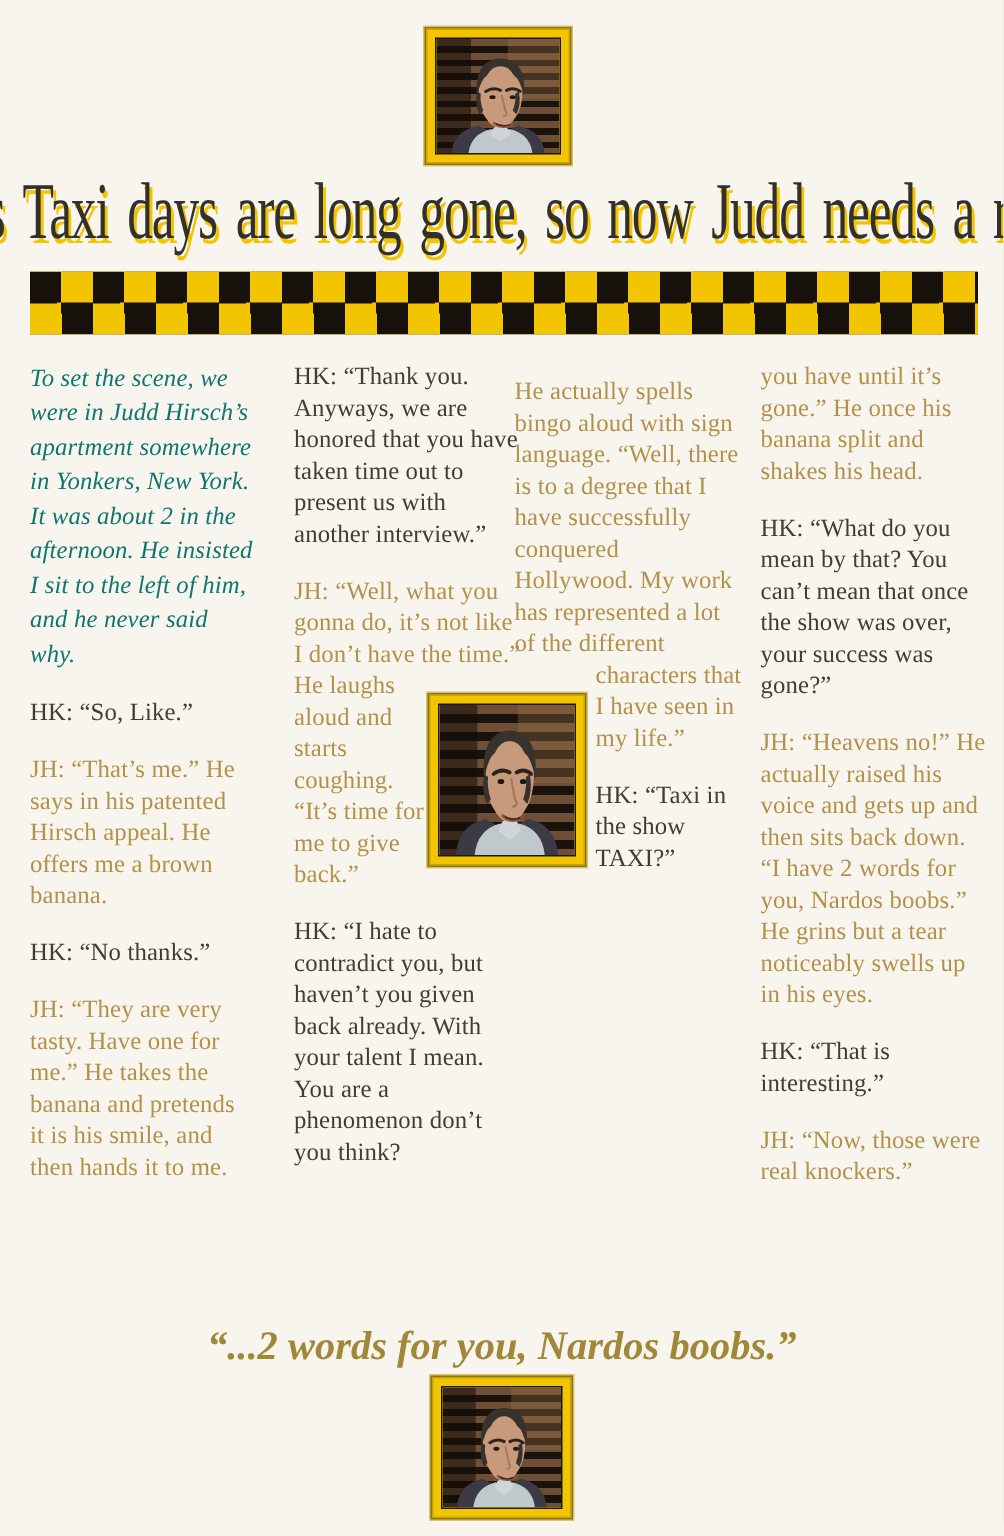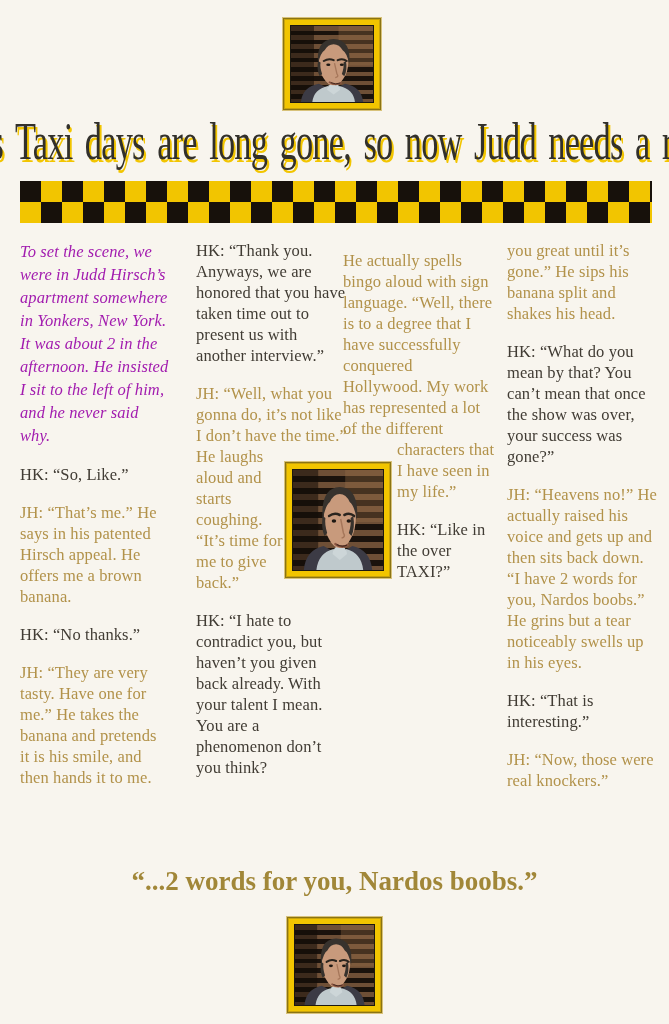--- a/index.html
+++ b/index.html
@@ -50,32 +50,32 @@
   .col{
     position:absolute;top:240px;
     font-size:16.5px;line-height:21px;letter-spacing:0.1px;
     color:var(--hk-dark);
   }
   .col-1{left:20px;width:150px;}
   .col-2{left:196px;width:153px;}
   .col-3{left:343px;width:153px;margin-top:10px;}
   .col-4{left:507px;width:150px;}
   .col p{margin:0 0 17px 0;}
-  .intro{font-style:italic;line-height:23px;color:#a21caf;}
+  .intro{font-style:italic;line-height:23px;color:#0f766e;}
   .hk{color:var(--hk-dark);}
   .jh{color:var(--jh-gold);}
 
   
   .spacer-r{float:right;width:54px;height:360px;shape-outside:inset(226px 0 0 0);}
   .spacer-l{float:left;width:54px;height:375px;shape-outside:inset(205px 0 0 0);}
 
   
   .pullquote{
-    position:absolute;left:0;right:0;top:866px;margin:0;
-    text-align:center;font-size:27px;font-weight:bold;
+    position:absolute;left:0;right:0;top:866px;margin:16px;
+    text-align:center;font-size:27px;font-style:italic;font-weight:bold;
     color:var(--quote-gold);
   }
 </style>
 </head>
 <body>
 
 <svg width="0" height="0" style="position:absolute" aria-hidden="true">
   <defs>
     <linearGradient id="blinds" x1="0" y1="0" x2="0" y2="12" gradientUnits="userSpaceOnUse" spreadMethod="repeat">
       <stop offset="0" stop-color="#6e4f36"></stop>
@@ -129,25 +129,25 @@
   <div class="col col-2">
     <div class="spacer-r"></div>
     <p class="hk">HK: “Thank you. Anyways, we are honored that you have taken time out to present us with another interview.”</p>
     <p class="jh">JH: “Well, what you gonna do, it’s not like I don’t have the time.” He laughs aloud and starts coughing. “It’s time for me to give back.”</p>
     <p class="hk">HK: “I hate to contradict you, but haven’t you given back already. With your talent I mean. You are a phenomenon don’t you think?</p>
   </div>
 
   <div class="col col-3">
     <div class="spacer-l"></div>
     <p class="jh">He actually spells bingo aloud with sign language. “Well, there is to a degree that I have successfully conquered Hollywood. My work has represented a lot of the different characters that I have seen in my life.”</p>
-    <p class="hk">HK: “Like in the over TAXI?”</p>
+    <p class="hk">HK: “Taxi in the show TAXI?”</p>
   </div>
 
   <div class="col col-4">
-    <p class="jh">you great until it’s gone.” He sips his banana split and shakes his head.</p>
+    <p class="jh">you have until it’s gone.” He once his banana split and shakes his head.</p>
     <p class="hk">HK: “What do you mean by that? You can’t mean that once the show was over, your success was gone?”</p>
     <p class="jh">JH: “Heavens no!” He actually raised his voice and gets up and then sits back down. “I have 2 words for you, Nardos boobs.” He grins but a tear noticeably swells up in his eyes.</p>
     <p class="hk">HK: “That is interesting.”</p>
     <p class="jh">JH: “Now, those were real knockers.”</p>
   </div>
 
   <div class="photo photo-mid">
     <svg>
         <use href="#portrait"></use>
       </svg>

